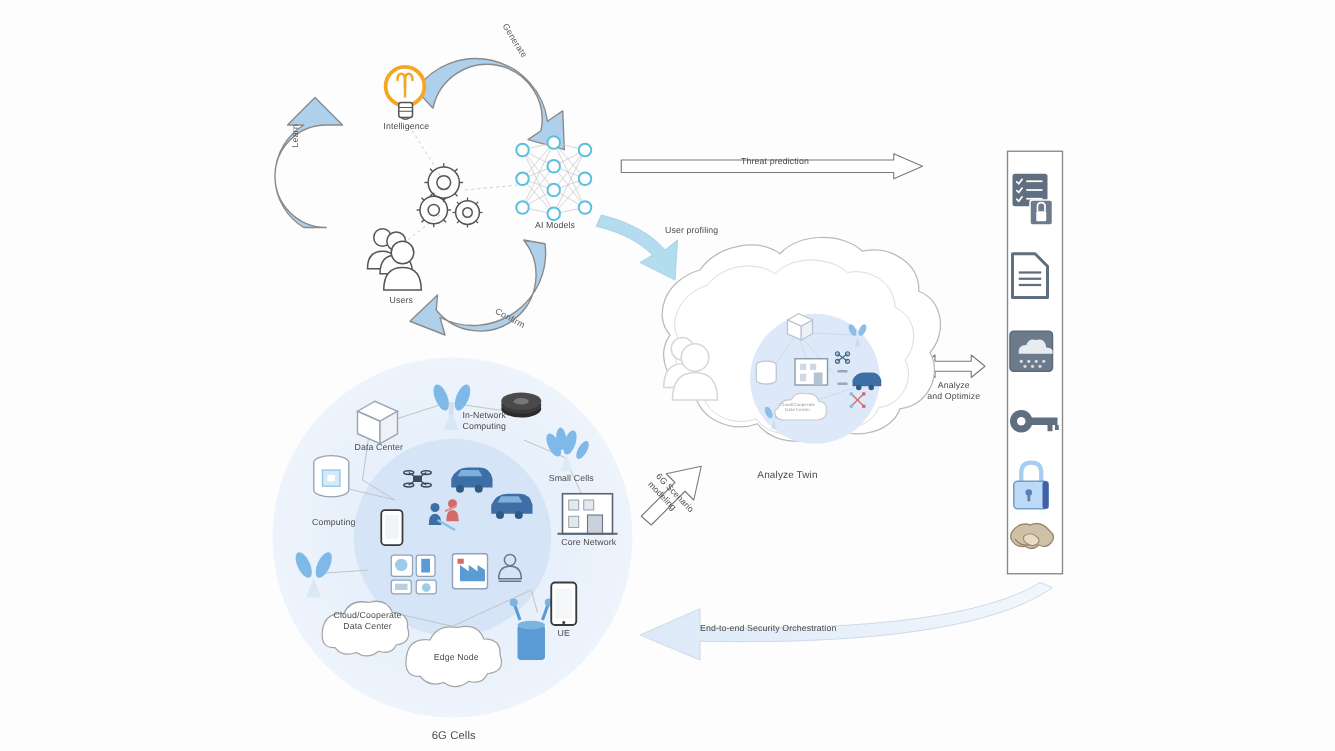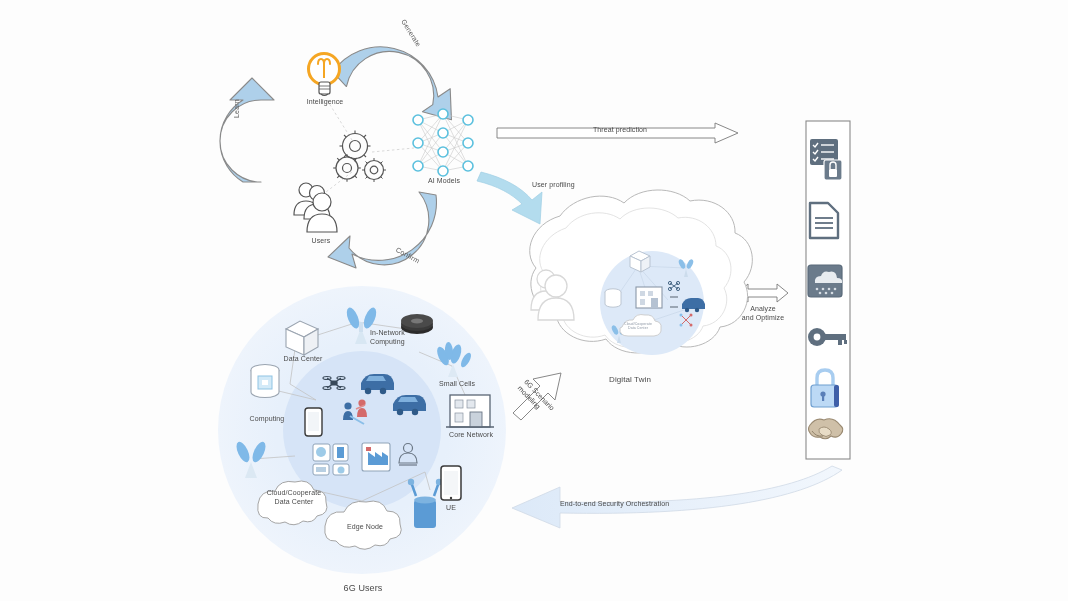--- a/index.html
+++ b/index.html
@@ -527,30 +527,30 @@
   <div class="arcLbl" style="left:398px;top:246px;transform:rotate(28deg);transform-origin:left top;">Confirm</div>
 
   <div class="lbl" style="left:575px;top:126px;width:90px;">Threat prediction</div>
   <div class="lbl" style="left:532px;top:181px;width:70px;text-align:left;">User profiling</div>
   <div class="lbl" style="left:528px;top:378px;width:62px;text-align:left;transform:rotate(46deg);transform-origin:left top;">6G Scenario
 modeling</div>
   <div class="lbl" style="left:735px;top:305px;width:56px;">Analyze
 and Optimize</div>
   <div class="lbl" style="left:560px;top:500px;width:170px;text-align:left;">End-to-end Security Orchestration</div>
 
-  <div class="lbl b" style="left:595px;top:375px;width:70px;">Digital Twin</div>
+  <div class="lbl b" style="left:595px;top:375px;width:70px;">Analyze Twin</div>
 
   <div class="lbl" style="left:272px;top:355px;width:62px;">Data Center</div>
   <div class="lbl" style="left:370px;top:329px;width:58px;text-align:left;">In-Network
 Computing</div>
   <div class="lbl" style="left:428px;top:380px;width:58px;">Small Cells</div>
   <div class="lbl" style="left:442px;top:431px;width:58px;">Core Network</div>
   <div class="lbl" style="left:436px;top:504px;width:30px;">UE</div>
   <div class="lbl" style="left:336px;top:523px;width:58px;">Edge Node</div>
   <div class="lbl" style="left:258px;top:489px;width:72px;">Cloud/Cooperate
 Data Center</div>
   <div class="lbl" style="left:239px;top:415px;width:56px;">Computing</div>
   <div class="lbl" style="left:618px;top:322px;width:40px;font-size:3.5px;color:#8a94a2;">Cloud/Cooperate
 Data Center</div>
 
-  <div class="lbl big" style="left:330px;top:583px;width:66px;">6G Users</div>
+  <div class="lbl big" style="left:330px;top:583px;width:66px;">6G Cells</div>
 
 </div>
 
 </body></html>

